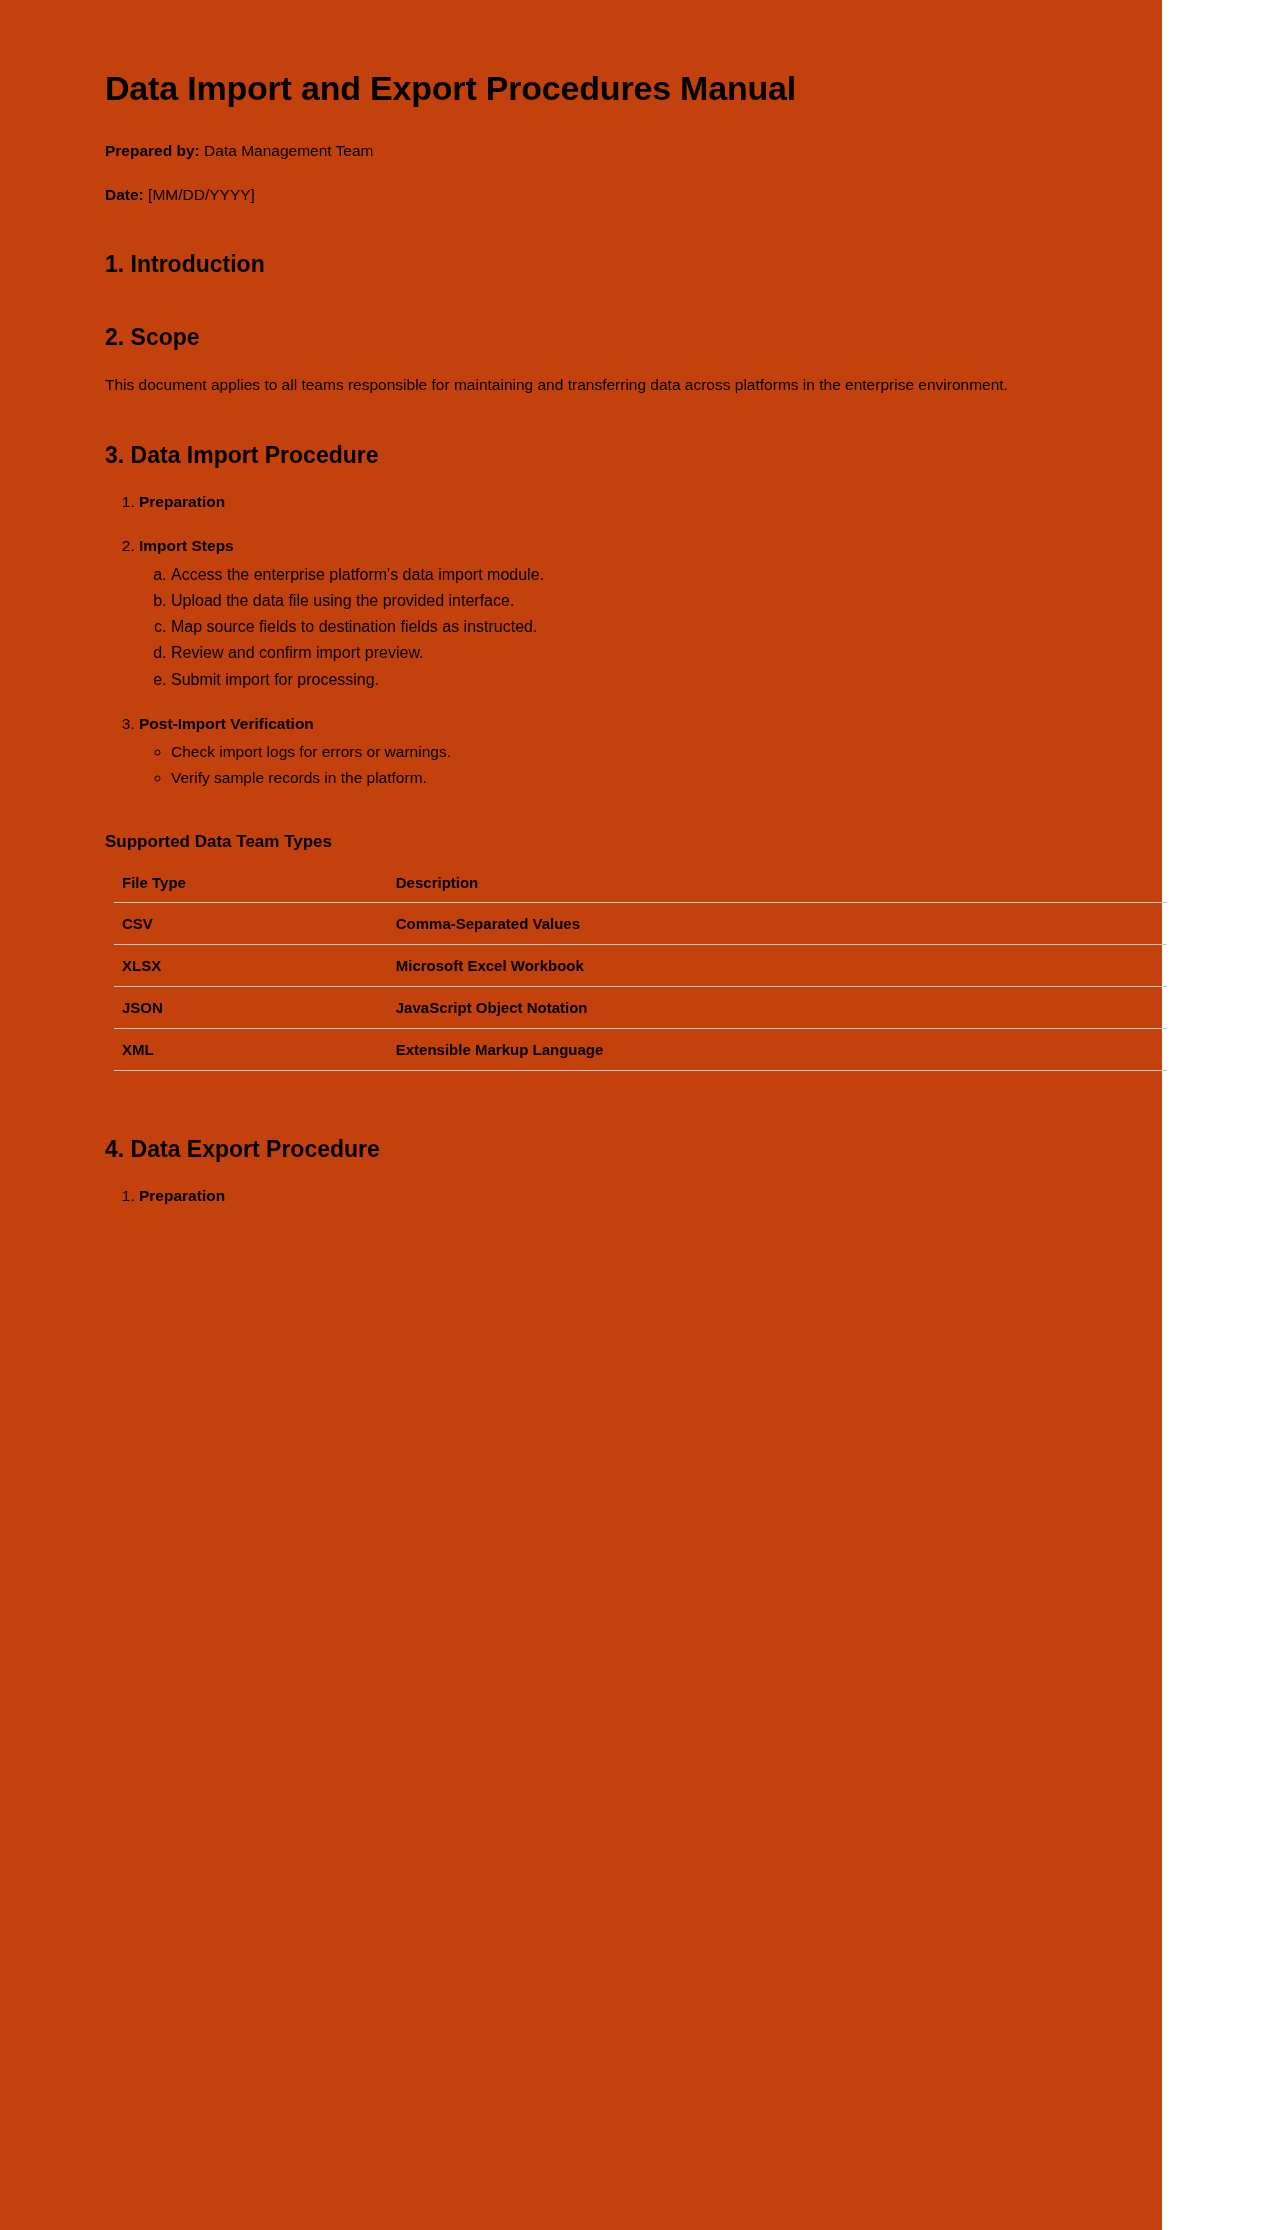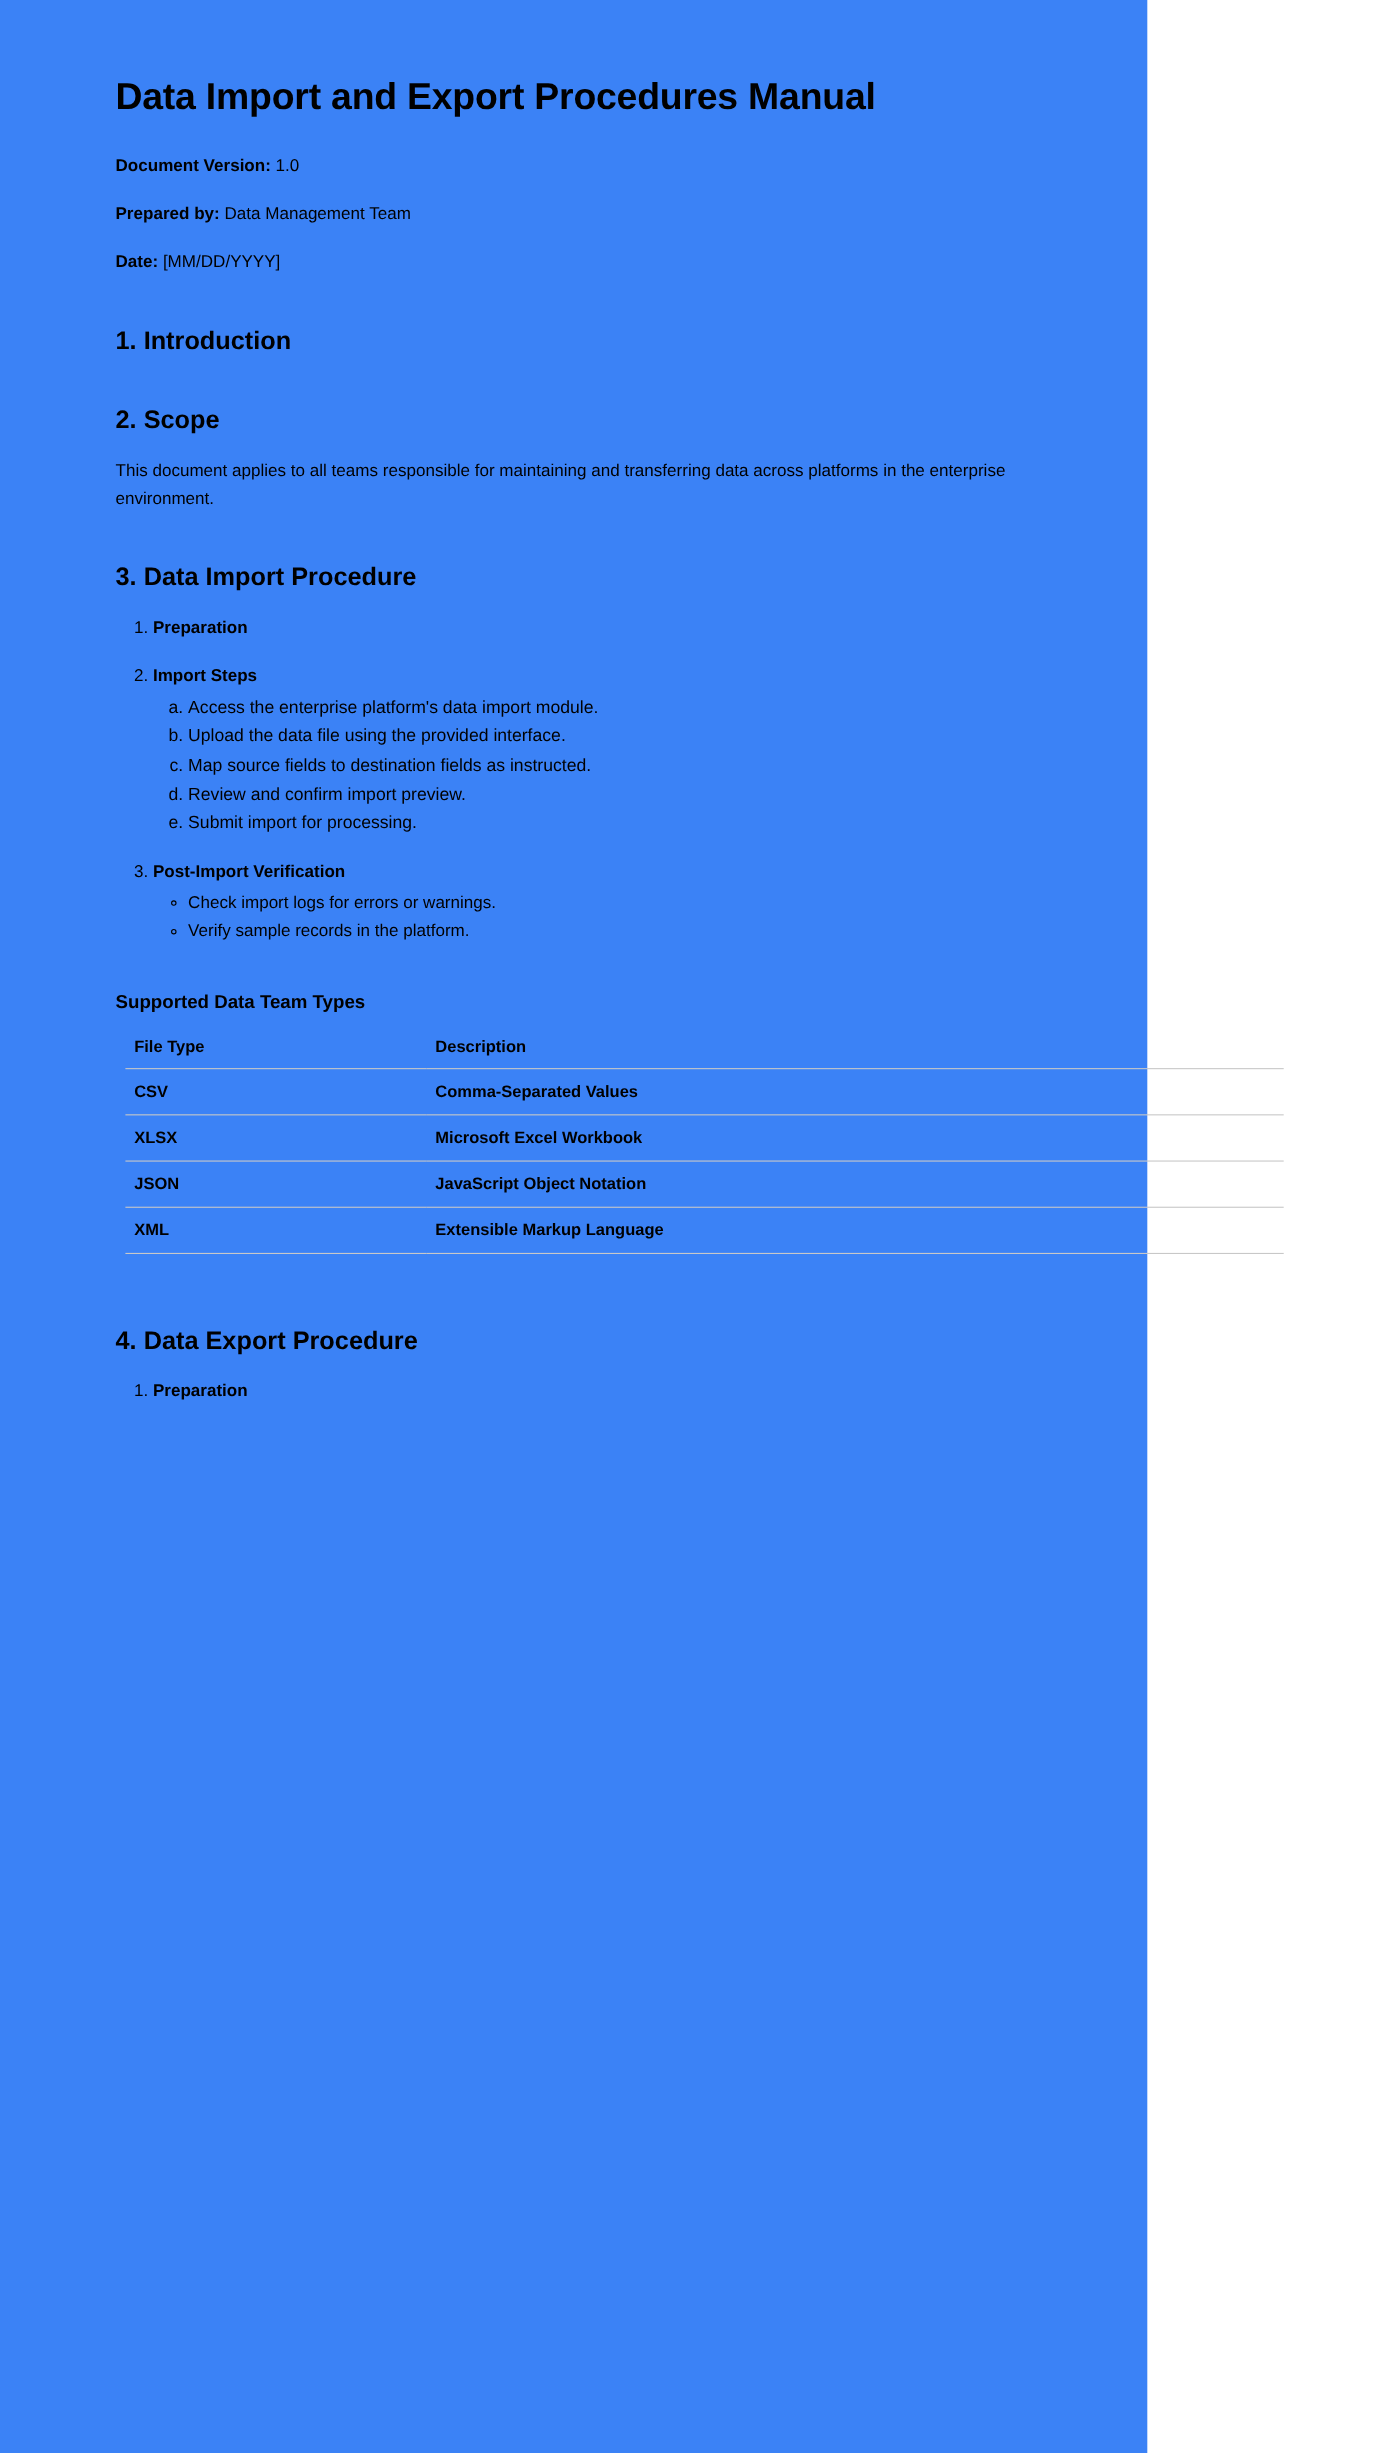--- a/index.html
+++ b/index.html
@@ -8,25 +8,25 @@
     background: #ffffff;
   }
   body {
     width: 1263px;
     min-height: 2230px;
     font-family: "Liberation Sans", sans-serif;
     color: #000000;
     -webkit-font-smoothing: antialiased;
   }
   .page {
-    width: 1043px;
+    width: 1162px;
     min-height: 2230px;
     box-sizing: border-box;
     padding: 50px 105px 40px 105px;
-    background: #3b82f6;
+    background: #c2410c;
   }
   .doc-title {
     font-size: 34px;
     font-weight: bold;
     letter-spacing: -0.2px;
     margin: 18px 0 30px 0;
     line-height: 1.2;
   }
   .meta-line {
     font-size: 15.5px;
@@ -126,24 +126,20 @@
     margin-top: 6px;
   }
 </style>
 </head>
 <body>
 
 <div class="page">
 
   <h1 class="doc-title">Data Import and Export Procedures Manual</h1>
 
-  <p class="meta-line">
-    <span class="meta-label">Document Version:</span>
-    <span class="meta-value">1.0</span>
-  </p>
 
   <p class="meta-line">
     <span class="meta-label">Prepared by:</span>
     <span class="meta-value">Data Management Team</span>
   </p>
 
   <p class="meta-line">
     <span class="meta-label">Date:</span>
     <span class="meta-value">[MM/DD/YYYY]</span>
   </p>

